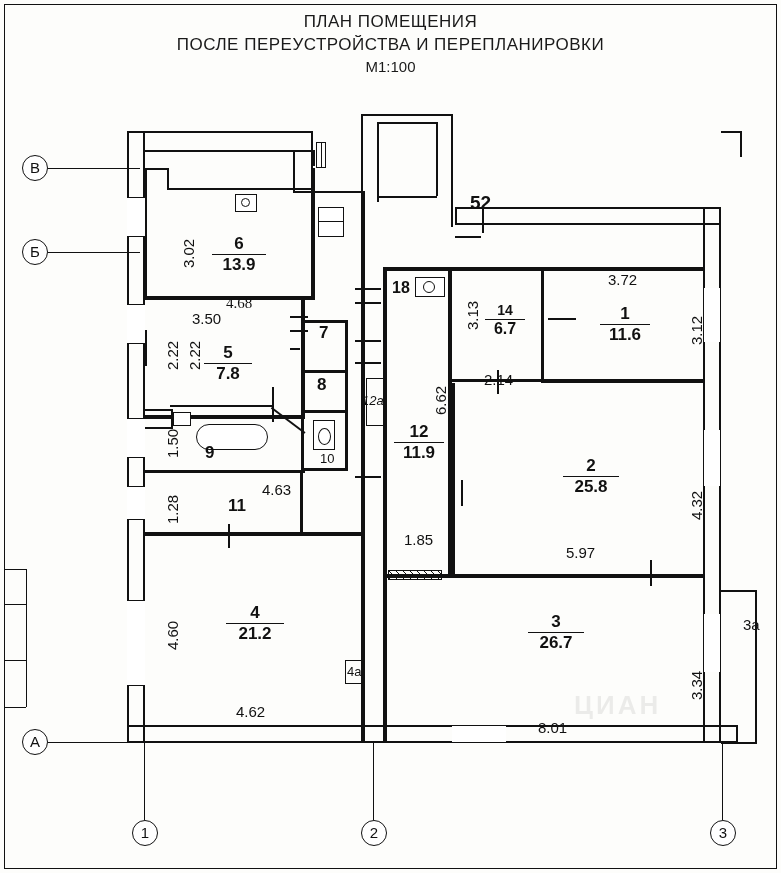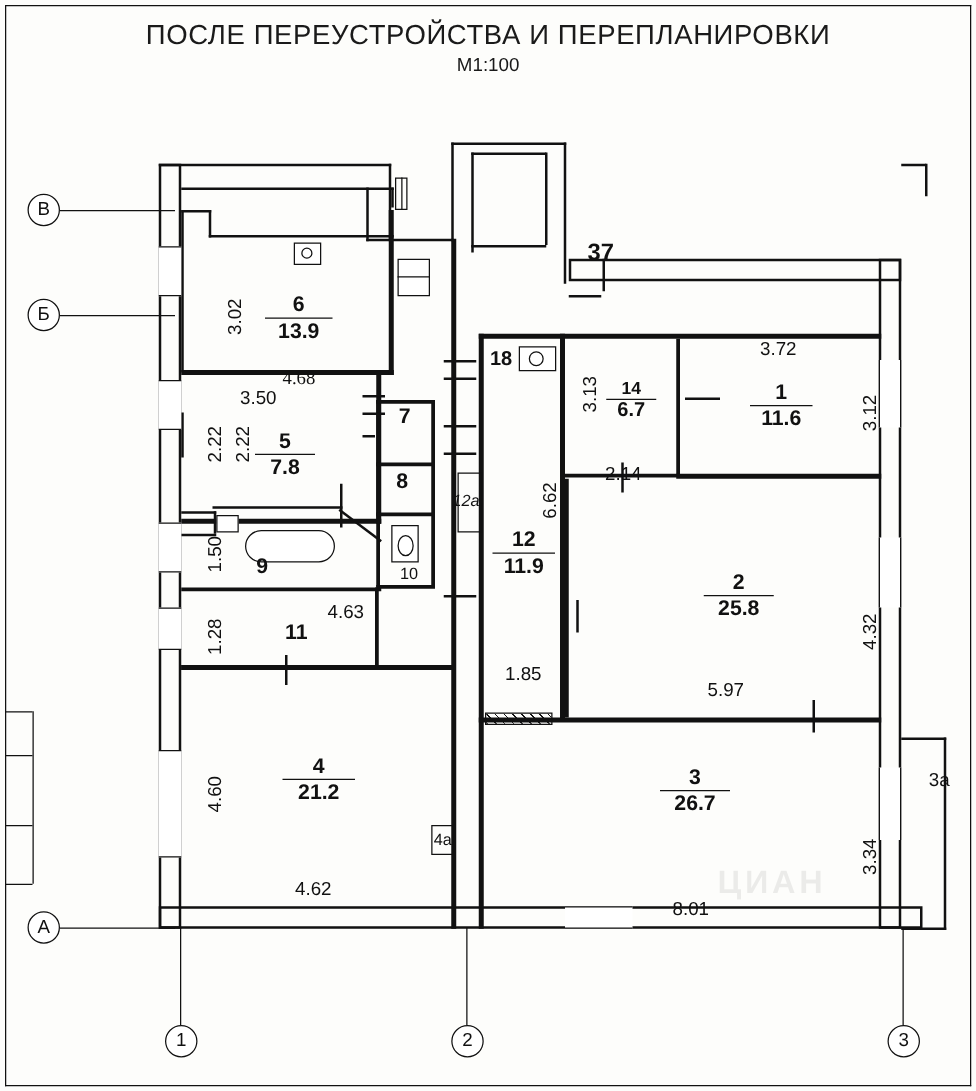--- a/index.html
+++ b/index.html
@@ -26,21 +26,21 @@
     width: 781px;
     text-align: center;
     color: #1a1a1a;
   }
   .title-line1 {
     font-size: 17px;
     letter-spacing: 0.5px;
     font-weight: 400;
   }
   .title-line2 {
-    font-size: 22px;
+    font-size: 17px;
     letter-spacing: 0.5px;
     margin-top: 3px;
     font-weight: 400;
   }
   .title-line3 {
     font-size: 15px;
     margin-top: 3px;
     font-weight: 400;
   }
   
@@ -166,20 +166,21 @@
     font-weight: 700;
     user-select: none;
   }
 </style>
 </head>
 <body>
 
 <div id="plan-root">
 
   <div class="title-block">
+    <div class="title-line1">ПЛАН ПОМЕЩЕНИЯ</div>
     <div class="title-line2">ПОСЛЕ ПЕРЕУСТРОЙСТВА И ПЕРЕПЛАНИРОВКИ</div>
     <div class="title-line3">М1:100</div>
   </div>
 
   <div class="ln" style="left:4px; top:4px; width:1px; height:865px;"></div>
   <div class="ln" style="left:776px; top:4px; width:1px; height:865px;"></div>
   <div class="ln" style="left:4px; top:4px; width:773px; height:1px;"></div>
   <div class="ln" style="left:4px; top:868px; width:773px; height:1px;"></div>
 
   <div class="ln" style="left:4px; top:569px; width:22px; height:1px;"></div>
@@ -385,21 +386,21 @@
 
   <div class="tag" style="left:319px; top:323px; font-size:17px; font-weight:700;">7</div>
   <div class="tag" style="left:317px; top:375px; font-size:17px; font-weight:700;">8</div>
   <div class="tag" style="left:205px; top:443px; font-size:17px; font-weight:700;">9</div>
   <div class="tag" style="left:320px; top:451px; font-size:13px;">10</div>
   <div class="tag" style="left:228px; top:496px; font-size:17px; font-weight:700;">11</div>
   <div class="tag" style="left:392px; top:279px; font-size:16px; font-weight:700;">18</div>
   <div class="tag" style="left:362px; top:393px; font-size:13px;font-style:italic;">12а</div>
   <div class="tag" style="left:347px; top:664px; font-size:13px;">4а</div>
   <div class="tag" style="left:743px; top:616px; font-size:15px;">3а</div>
-  <div class="tag big" style="left:470px; top:192px;">37</div>
+  <div class="tag big" style="left:470px; top:192px;">52</div>
 
   <div class="dim v" style="left:180px; top:268px;">3.02</div>
   <div class="dim v" style="left:164px; top:370px;">2.22</div>
   <div class="dim v" style="left:186px; top:370px;">2.22</div>
   <div class="dim v" style="left:164px; top:458px;">1.50</div>
   <div class="dim v" style="left:164px; top:524px;">1.28</div>
   <div class="dim v" style="left:164px; top:650px;">4.60</div>
 
   <div class="dim" style="left:226px; top:295px;font-family:Liberation Serif, serif;">4.68</div>
   <div class="dim" style="left:192px; top:310px;">3.50</div>

